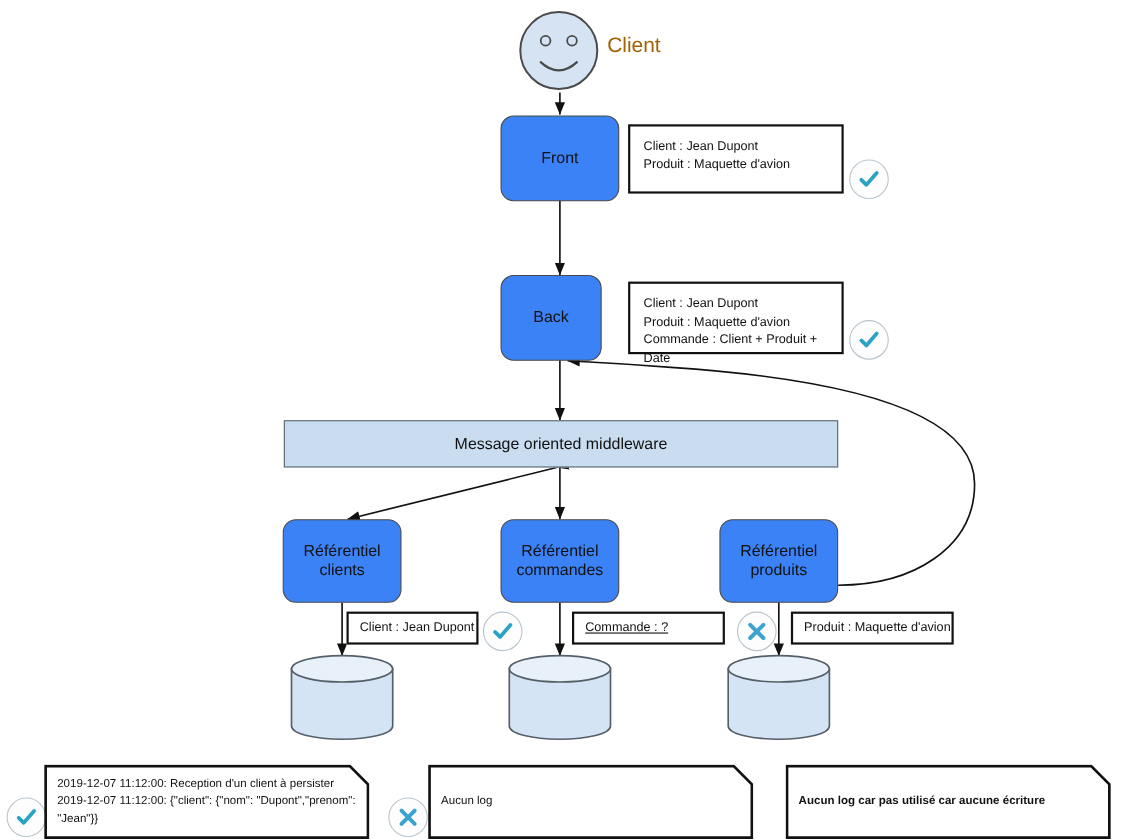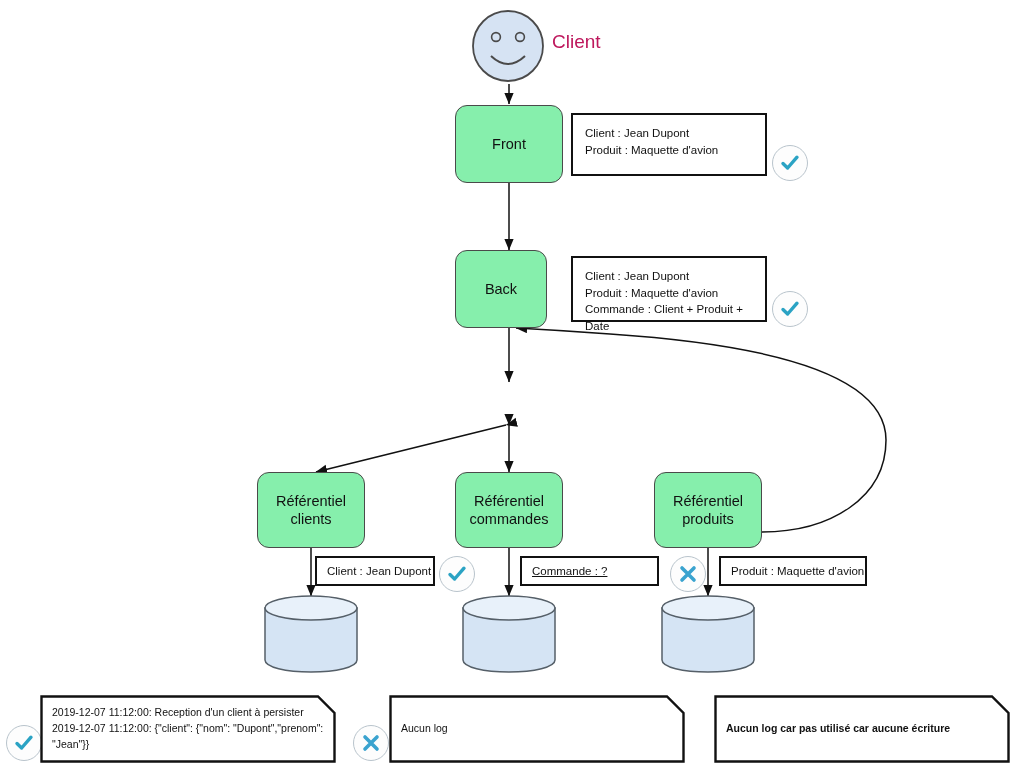--- a/index.html
+++ b/index.html
@@ -15,21 +15,21 @@
     position: relative;
     width: 1024px;
     height: 764px;
     overflow: hidden;
     background: #ffffff;
   }
   .abs { position: absolute; }
 
   
   .node-box {
-    background: #86efac;
+    background: #3b82f6;
     border: 1.6px solid #4a4a4a;
     border-radius: 12px;
     display: flex;
     align-items: center;
     justify-content: center;
     text-align: center;
     font-size: 14.5px;
     line-height: 1.25;
     color: #111;
     box-sizing: border-box;
@@ -72,21 +72,21 @@
     padding: 9px 12px;
     display: flex;
     align-items: center;
   }
   .log-note .log-text { position: relative; z-index: 2; white-space: pre-line; }
   .log-note svg.frame { position: absolute; left: 0; top: 0; z-index: 1; }
 
   .smiley-wrap { width: 76px; height: 76px; }
   .client-label {
     font-size: 19px;
-    color: #be185d;
+    color: #a16207;
   }
 
   
   .badge {
     width: 34px; height: 34px;
     border-radius: 50%;
     background: #fdfdfd;
     border: 1.4px solid #b9c4cc;
     display: flex; align-items: center; justify-content: center;
   }
@@ -157,20 +157,23 @@
     <span class="nl" style="white-space: pre-line;">Client : Jean Dupont
 Produit : Maquette d'avion
 Commande : Client + Produit + Date</span>
   </div>
   <div class="abs badge" style="left:772px; top:291px;">
     <svg width="22" height="22" viewBox="0 0 22 22">
       <path d="M4,11.5 L8.6,16 L18,5.2" fill="none" stroke="#2ba3c4" stroke-width="3.4" stroke-linecap="round" stroke-linejoin="round"></path>
     </svg>
   </div>
 
+  <div class="abs mw-box" style="left:258px; top:382px; width:504px; height:43px;">
+    <span>Message oriented middleware</span>
+  </div>
 
   <div class="abs node-box" style="left:257px; top:472px; width:108px; height:76px;">
     <span class="nl" style="white-space: pre-line;">Référentiel
 clients</span>
   </div>
   <div class="abs node-box" style="left:455px; top:472px; width:108px; height:76px;">
     <span class="nl" style="white-space: pre-line;">Référentiel
 commandes</span>
   </div>
   <div class="abs node-box" style="left:654px; top:472px; width:108px; height:76px;">

